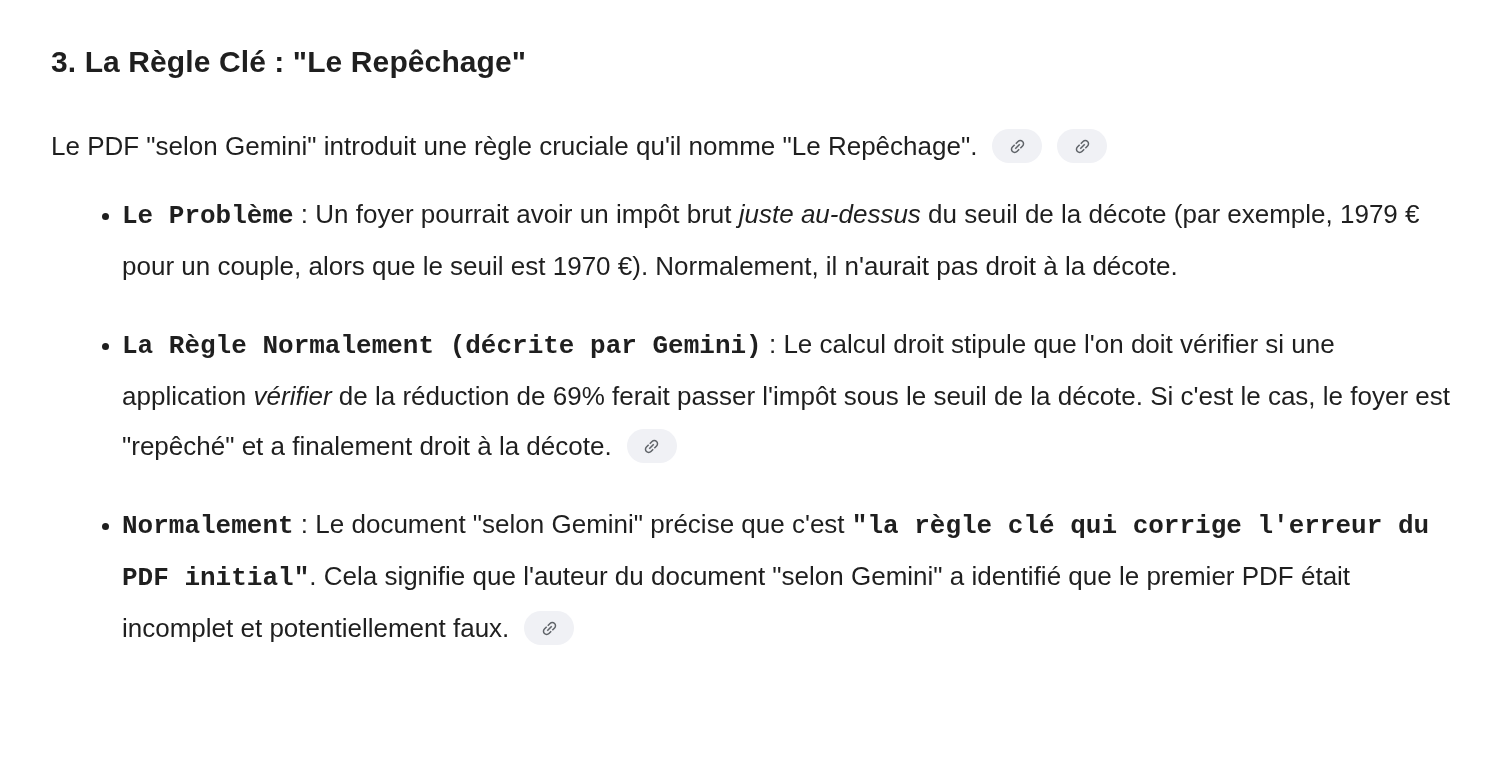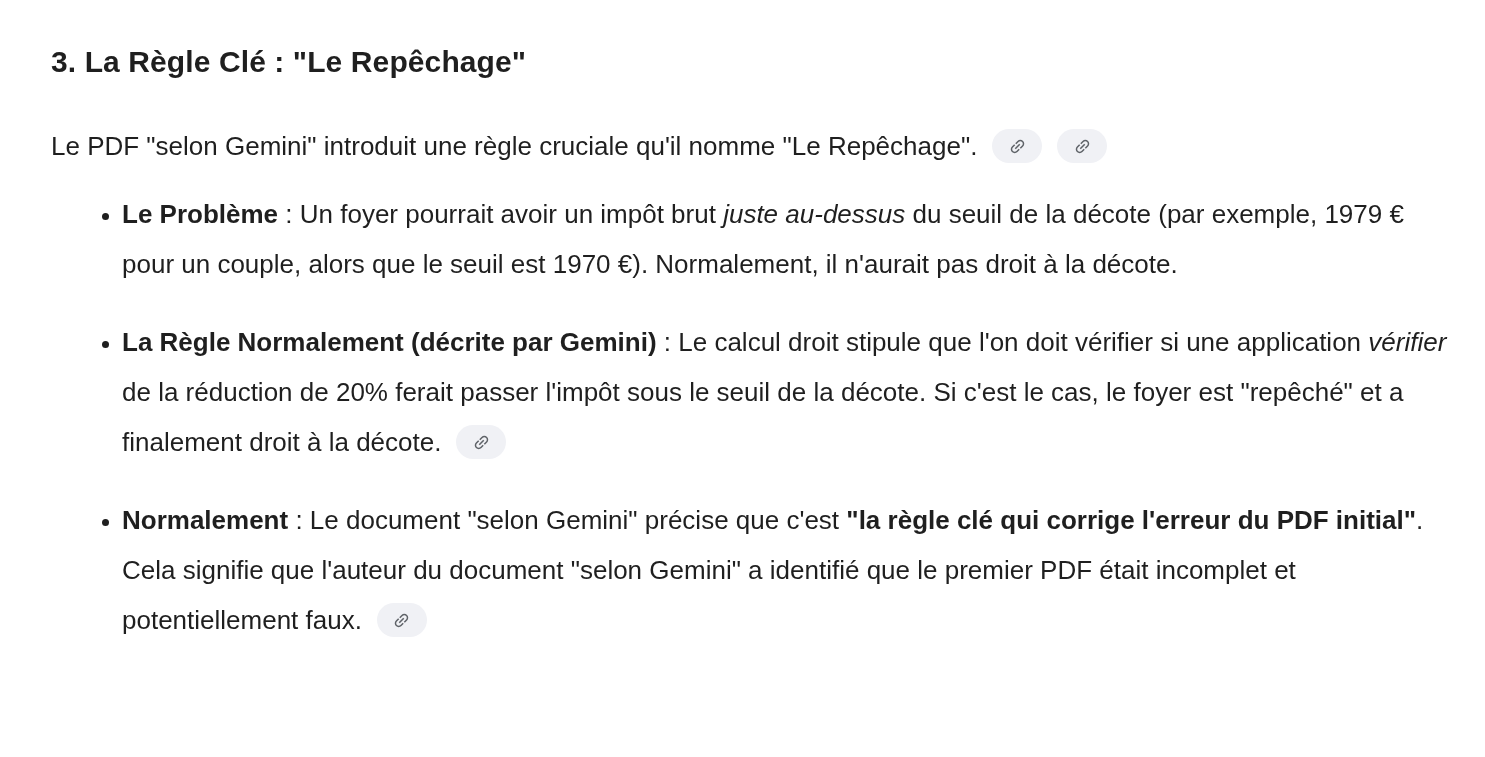--- a/index.html
+++ b/index.html
@@ -35,21 +35,21 @@
   }
   ul.bullet-list > li {
     font-size: 26px;
     line-height: 50px;
     margin-bottom: 28px;
   }
   ul.bullet-list > li::marker {
     color: #1f1f1f;
     font-size: 22px;
   }
-  strong { font-weight: 700; }
+  strong { font-weight: 700; font-family: Liberation Mono, monospace; }
   em { font-style: italic; text-align: center; }
   .cite-chip {
     display: inline-flex;
     align-items: center;
     justify-content: center;
     width: 50px;
     height: 34px;
     border-radius: 17px;
     margin-left: 15px;
     vertical-align: middle;
@@ -74,21 +74,21 @@
       </span><span class="cite-chip" style="background: rgb(240, 241, 245);">
         <svg viewBox="0 0 24 24" width="19" height="19">
           <g transform="rotate(-45 12 12)">
             <path fill="#5f6368" d="M3.9 12c0-1.71 1.39-3.1 3.1-3.1h4V7H7c-2.76 0-5 2.24-5 5s2.24 5 5 5h4v-1.9H7c-1.71 0-3.1-1.39-3.1-3.1zM8 13h8v-2H8v2zm9-6h-4v1.9h4c1.71 0 3.1 1.39 3.1 3.1s-1.39 3.1-3.1 3.1h-4V17h4c2.76 0 5-2.24 5-5s-2.24-5-5-5z"></path>
           </g>
         </svg>
       </span></p>
 
   <ul class="bullet-list">
       <li><strong>Le Problème</strong><span> : Un foyer pourrait avoir un impôt brut </span><em>juste au-dessus</em><span> du seuil de la décote (par exemple, 1979 € pour un couple, alors que le seuil est 1970 €). Normalement, il n'aurait pas droit à la décote.</span></li>
-      <li><strong>La Règle Normalement (décrite par Gemini)</strong><span> : Le calcul droit stipule que l'on doit vérifier si une application </span><em>vérifier</em><span> de la réduction de 20% ferait passer l'impôt sous le seuil de la décote. Si c'est le cas, le foyer est "repêché" et a finalement droit à la décote.</span><span class="cite-chip" style="background: rgb(240, 241, 245);">
+      <li><strong>La Règle Normalement (décrite par Gemini)</strong><span> : Le calcul droit stipule que l'on doit vérifier si une application </span><em>vérifier</em><span> de la réduction de 69% ferait passer l'impôt sous le seuil de la décote. Si c'est le cas, le foyer est "repêché" et a finalement droit à la décote.</span><span class="cite-chip" style="background: rgb(240, 241, 245);">
           <svg viewBox="0 0 24 24" width="19" height="19">
             <g transform="rotate(-45 12 12)">
               <path fill="#5f6368" d="M3.9 12c0-1.71 1.39-3.1 3.1-3.1h4V7H7c-2.76 0-5 2.24-5 5s2.24 5 5 5h4v-1.9H7c-1.71 0-3.1-1.39-3.1-3.1zM8 13h8v-2H8v2zm9-6h-4v1.9h4c1.71 0 3.1 1.39 3.1 3.1s-1.39 3.1-3.1 3.1h-4V17h4c2.76 0 5-2.24 5-5s-2.24-5-5-5z"></path>
             </g>
           </svg>
         </span></li>
       <li><strong>Normalement</strong><span> : Le document "selon Gemini" précise que c'est </span><strong>"la règle clé qui corrige l'erreur du PDF initial"</strong><span>. Cela signifie que l'auteur du document "selon Gemini" a identifié que le premier PDF était incomplet et potentiellement faux.</span><span class="cite-chip" style="background: rgb(240, 241, 245);">
           <svg viewBox="0 0 24 24" width="19" height="19">
             <g transform="rotate(-45 12 12)">
               <path fill="#5f6368" d="M3.9 12c0-1.71 1.39-3.1 3.1-3.1h4V7H7c-2.76 0-5 2.24-5 5s2.24 5 5 5h4v-1.9H7c-1.71 0-3.1-1.39-3.1-3.1zM8 13h8v-2H8v2zm9-6h-4v1.9h4c1.71 0 3.1 1.39 3.1 3.1s-1.39 3.1-3.1 3.1h-4V17h4c2.76 0 5-2.24 5-5s-2.24-5-5-5z"></path>

